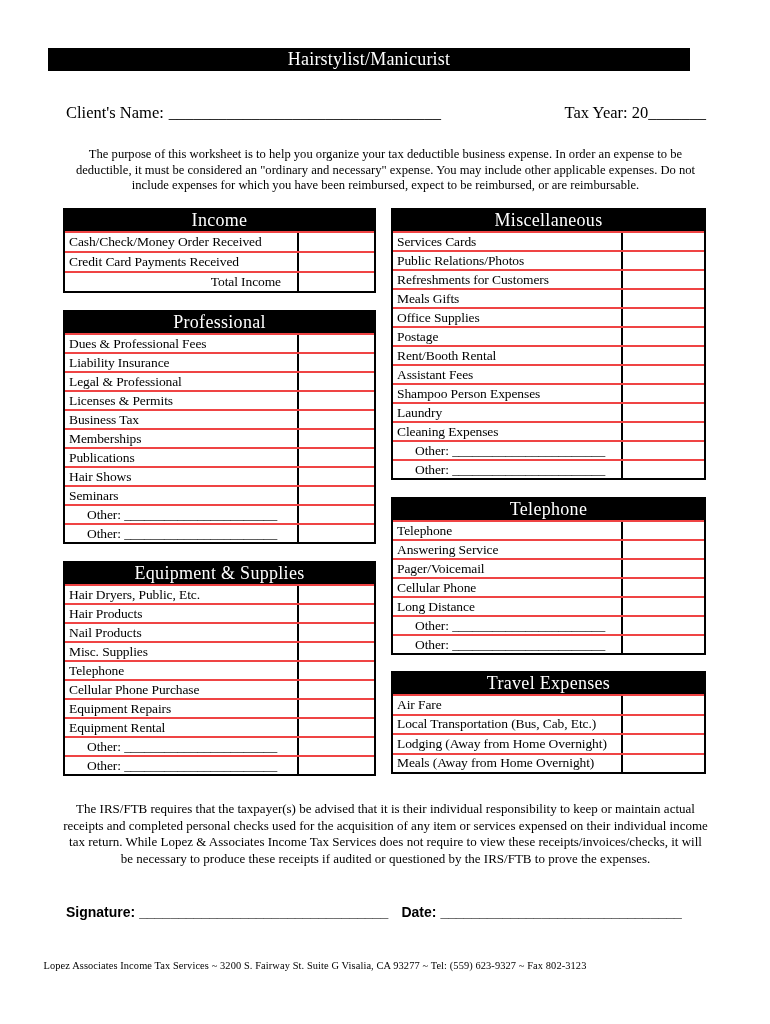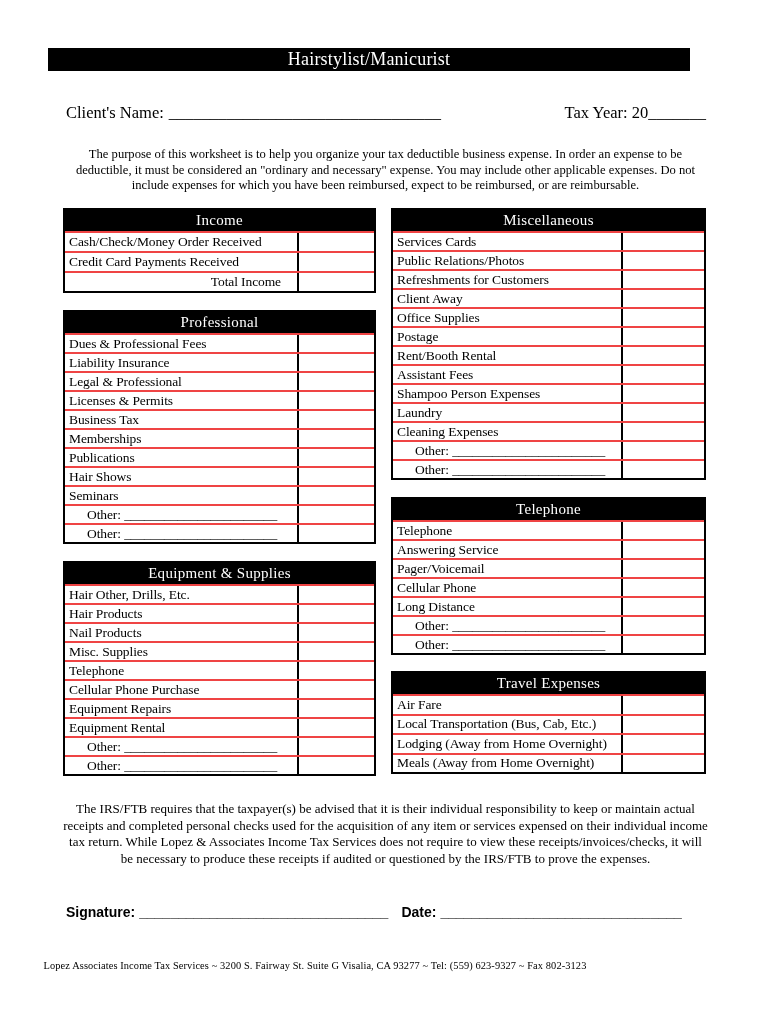--- a/index.html
+++ b/index.html
@@ -31,21 +31,21 @@
   .col-left  { left: 63px;  width: 313px; }
   .col-right { left: 391px; width: 315px; }
   .table { border: 2px solid #000; background: #fff; }
   .table-income       { margin-bottom: 17px; }
   .table-professional { margin-bottom: 17px; }
   .table-misc         { margin-bottom: 17px; }
   .table-telephone    { margin-bottom: 16px; }
   .sec-header {
     height: 21px; background: #000; color: #fff;
     display: flex; align-items: center; justify-content: center;
-    font-size: 15px; letter-spacing: .3px;
+    font-size: 18px; letter-spacing: .3px;
   }
   .row { display: flex; height: 19px; border-top: 2px solid #ef4444; }
   .table-income .row { height: 20px; }
   .table-travel .row { height: 19.5px; }
   .cell.label {
     flex: 1; display: flex; align-items: center;
     padding-left: 4px; font-size: 13.5px; letter-spacing: -0.1px;
     white-space: nowrap; overflow: hidden;
   }
   .cell.value { width: 77px; border-left: 2px solid #000; background: #fff; }
@@ -148,21 +148,21 @@
     </div>
     <div class="row other">
       <div class="cell label">Other: _______________________</div>
       <div class="cell value"></div>
     </div>
   </section>
 
   <section class="table table-equipment">
     <div class="sec-header">Equipment &amp; Supplies</div>
     <div class="row">
-      <div class="cell label">Hair Other, Drills, Etc.</div>
+      <div class="cell label">Hair Dryers, Public, Etc.</div>
       <div class="cell value"></div>
     </div>
     <div class="row">
       <div class="cell label">Hair Products</div>
       <div class="cell value"></div>
     </div>
     <div class="row">
       <div class="cell label">Nail Products</div>
       <div class="cell value"></div>
     </div>
@@ -208,21 +208,21 @@
     </div>
     <div class="row">
       <div class="cell label">Public Relations/Photos</div>
       <div class="cell value"></div>
     </div>
     <div class="row">
       <div class="cell label">Refreshments for Customers</div>
       <div class="cell value"></div>
     </div>
     <div class="row">
-      <div class="cell label">Client Away</div>
+      <div class="cell label">Meals Gifts</div>
       <div class="cell value"></div>
     </div>
     <div class="row">
       <div class="cell label">Office Supplies</div>
       <div class="cell value"></div>
     </div>
     <div class="row">
       <div class="cell label">Postage</div>
       <div class="cell value"></div>
     </div>

